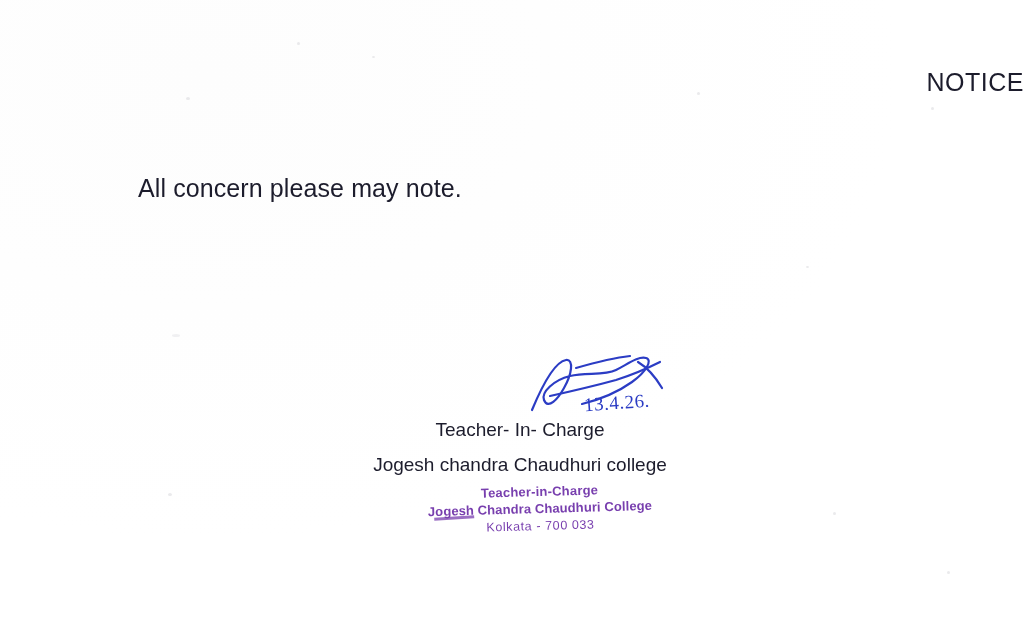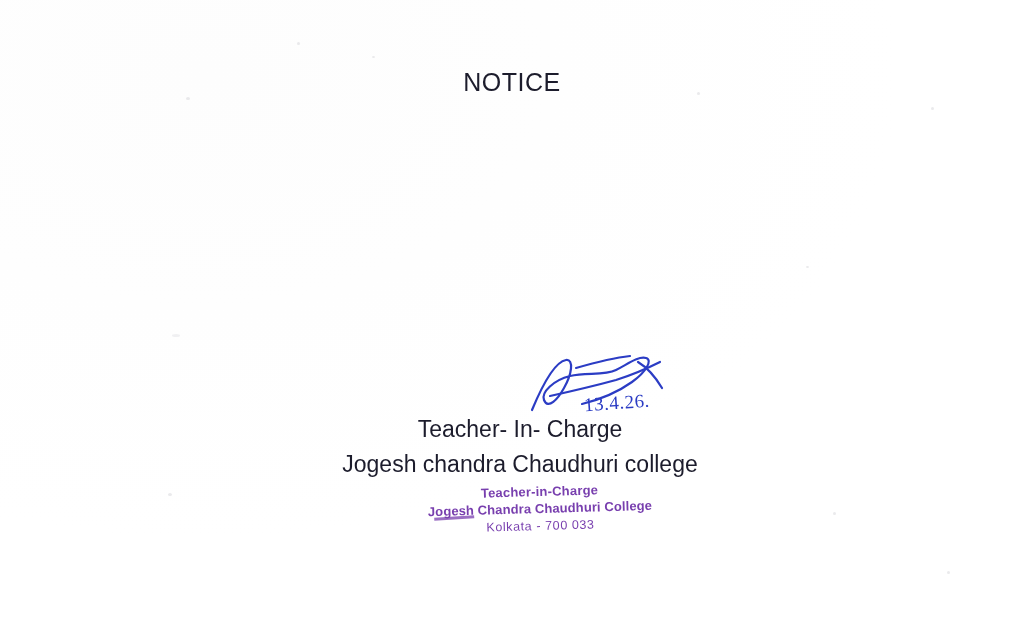--- a/index.html
+++ b/index.html
@@ -30,21 +30,21 @@
     background: #d8d8dc;
     border-radius: 50%;
     opacity: .55;
   }
 
   .notice-title {
     position: absolute;
     top: 68px;
     left: 0;
     width: 1024px;
-    text-align: center;
+    text-align: right;
     font-size: 25px;
     letter-spacing: .5px;
     color: #1c1c2c;
   }
 
   .body-block {
     position: absolute;
     left: 138px;
     top: 136px;
     width: 760px;
@@ -63,21 +63,21 @@
 
   .sign-area {
     position: absolute;
     left: 0;
     top: 412px;
     width: 1024px;
     text-align: center;
   }
 
   .sign-line {
-    font-size: 23px;
+    font-size: 19px;
     line-height: 35px;
     color: #1c1c2c;
     margin-left: 16px;
   }
 
   
   .signature {
     position: absolute;
     left: 520px;
     top: 352px;
@@ -149,20 +149,21 @@
   <div class="speck" style="left:931px;top:107px;width:3px;height:3px;"></div>
   <div class="speck" style="left:806px;top:266px;width:3px;height:2px;"></div>
   <div class="speck" style="left:172px;top:334px;width:8px;height:3px;opacity:.35;"></div>
   <div class="speck" style="left:168px;top:493px;width:4px;height:3px;"></div>
   <div class="speck" style="left:833px;top:512px;width:3px;height:3px;"></div>
   <div class="speck" style="left:947px;top:571px;width:3px;height:3px;"></div>
 
   <div class="notice-title">NOTICE</div>
 
   <div class="body-block">
+    <div class="para second">All concern please may note.</div>
   </div>
 
   <div class="signature">
     <svg width="180" height="70" viewBox="0 0 180 70" fill="none" stroke="#2b3cc4" stroke-width="2.2" stroke-linecap="round" stroke-linejoin="round">
       <path d="M12 58 C22 34, 34 10, 46 8 C54 7, 52 22, 44 36 C38 47, 28 58, 24 48 C21 40, 34 28, 50 24 C66 20, 84 24, 96 18 C108 12, 118 4, 126 6 C133 8, 126 20, 112 30 C98 40, 78 48, 62 52"></path>
       <path d="M30 44 C48 40, 74 34, 96 28 C112 23, 128 16, 140 10"></path>
       <path d="M118 10 C128 16, 136 26, 142 36"></path>
       <path d="M56 16 C70 12, 92 6, 110 4"></path>
     </svg>
   </div>

